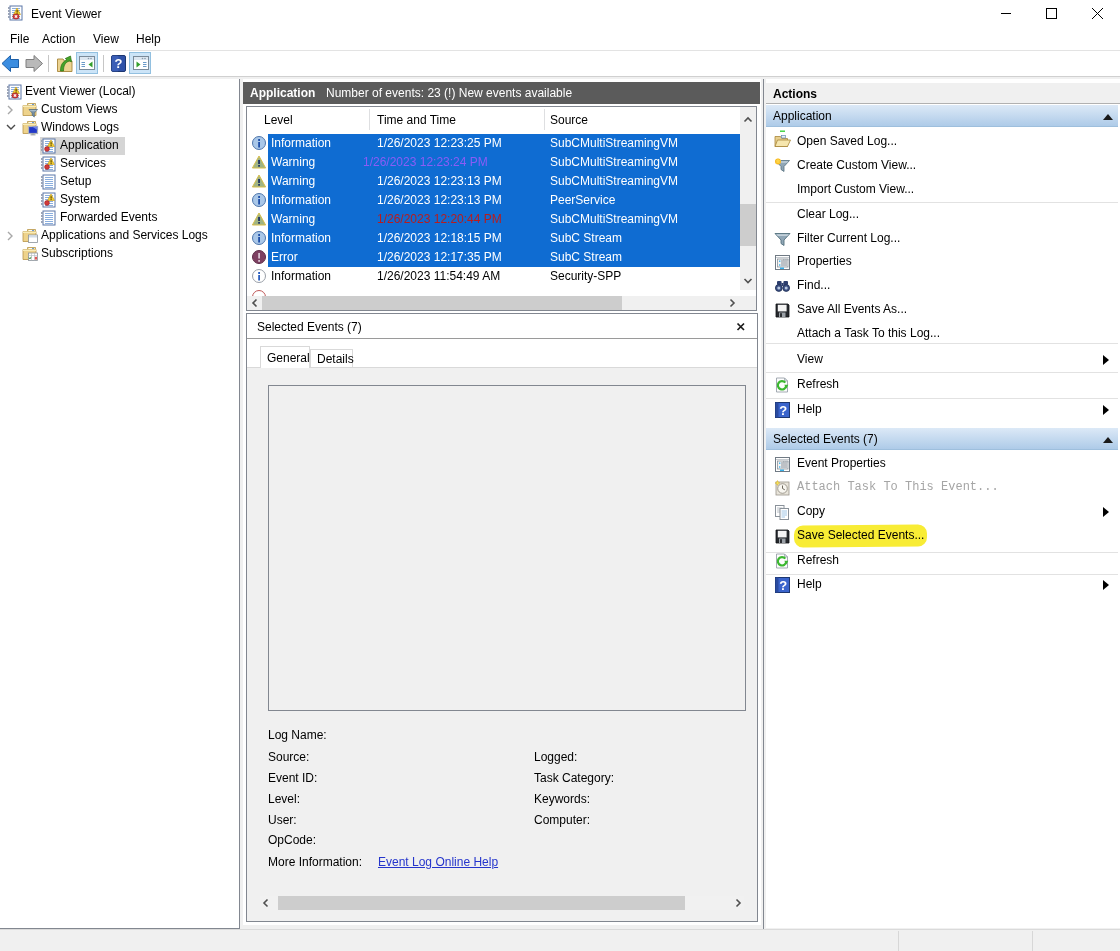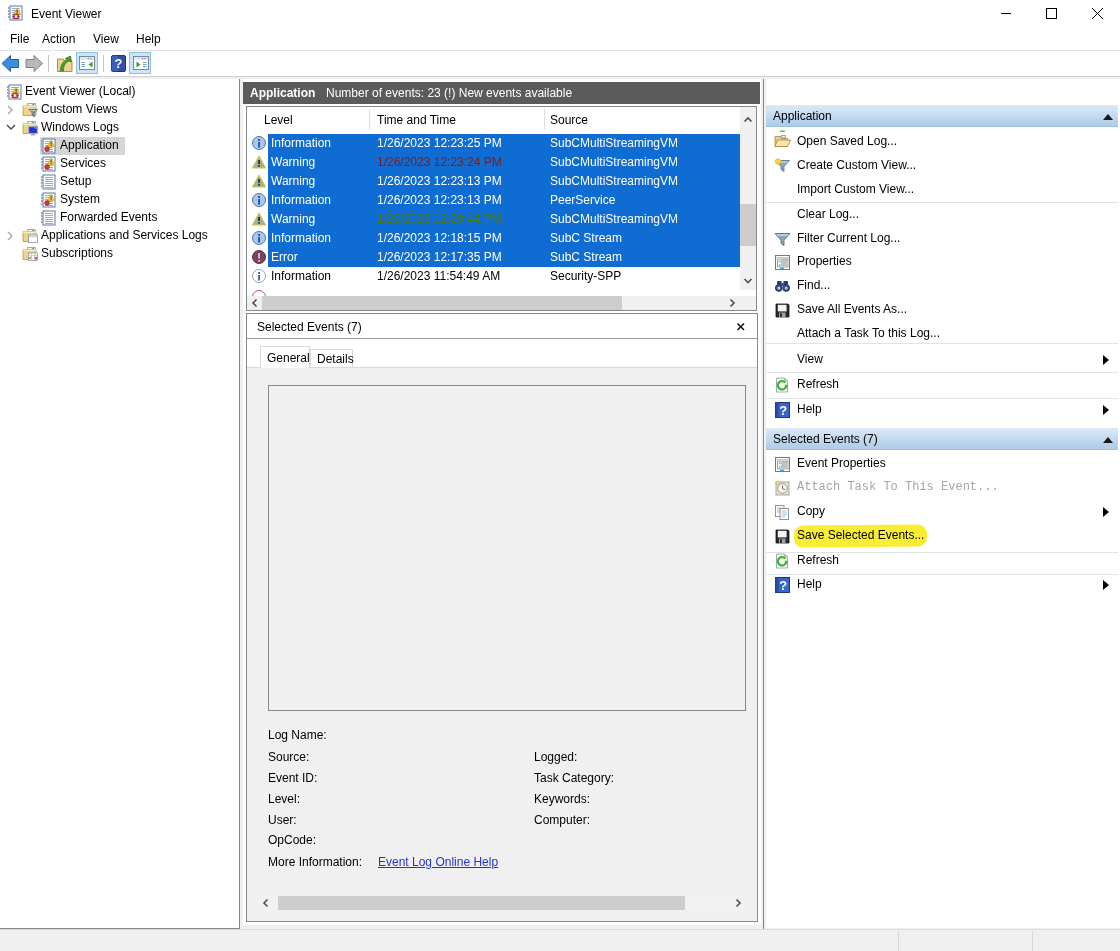--- a/index.html
+++ b/index.html
@@ -318,30 +318,30 @@
     <div style="position:absolute;left:303px;top:6px;">Source</div>
     <div style="position:absolute;left:122px;top:2px;width:1px;height:21px;background:#dedfe1;"></div>
     <div style="position:absolute;left:297px;top:2px;width:1px;height:21px;background:#dedfe1;"></div>
 
     <div class="rowsel" style="top:27px;height:133px;"></div>
 
     <div class="rtext" style="left:24px;top:29px;color:#fff;">Information</div>
       <div class="rtext" style="left:130px;top:29px;color:#fff;">1/26/2023 12:23:25 PM</div>
       <div class="rtext" style="left:303px;top:29px;color:#fff;">SubCMultiStreamingVM</div>
     <div class="rtext" style="left:24px;top:48px;color:#fff;">Warning</div>
-      <div class="rtext" style="left:130px;top:48px;color:#7f1d1d;">1/26/2023 12:23:24 PM</div>
+      <div class="rtext" style="left:116px;top:48px;color:#8b5cf6;">1/26/2023 12:23:24 PM</div>
       <div class="rtext" style="left:303px;top:48px;color:#fff;">SubCMultiStreamingVM</div>
     <div class="rtext" style="left:24px;top:67px;color:#fff;">Warning</div>
       <div class="rtext" style="left:130px;top:67px;color:#fff;">1/26/2023 12:23:13 PM</div>
       <div class="rtext" style="left:303px;top:67px;color:#fff;">SubCMultiStreamingVM</div>
     <div class="rtext" style="left:24px;top:86px;color:#fff;">Information</div>
       <div class="rtext" style="left:130px;top:86px;color:#fff;">1/26/2023 12:23:13 PM</div>
       <div class="rtext" style="left:303px;top:86px;color:#fff;">PeerService</div>
     <div class="rtext" style="left:24px;top:105px;color:#fff;">Warning</div>
-      <div class="rtext" style="left:130px;top:105px;color:#4d7c0f;">1/26/2023 12:20:44 PM</div>
+      <div class="rtext" style="left:130px;top:105px;color:#b91c1c;">1/26/2023 12:20:44 PM</div>
       <div class="rtext" style="left:303px;top:105px;color:#fff;">SubCMultiStreamingVM</div>
     <div class="rtext" style="left:24px;top:124px;color:#fff;">Information</div>
       <div class="rtext" style="left:130px;top:124px;color:#fff;">1/26/2023 12:18:15 PM</div>
       <div class="rtext" style="left:303px;top:124px;color:#fff;">SubC Stream</div>
     <div class="rtext" style="left:24px;top:143px;color:#fff;">Error</div>
       <div class="rtext" style="left:130px;top:143px;color:#fff;">1/26/2023 12:17:35 PM</div>
       <div class="rtext" style="left:303px;top:143px;color:#fff;">SubC Stream</div>
     <div class="rtext" style="left:24px;top:162px;">Information</div>
       <div class="rtext" style="left:130px;top:162px;">1/26/2023 11:54:49 AM</div>
       <div class="rtext" style="left:303px;top:162px;">Security-SPP</div>
@@ -436,20 +436,23 @@
 
     <svg style="position:absolute;left:13px;top:582px;" width="484" height="14" viewBox="0 0 484 14">
       <rect x="0" y="0" width="484" height="14" fill="#f1f1f1"></rect>
       <rect x="18" y="0" width="407" height="14" fill="#cdcdcd"></rect>
       <path d="M7.5 3.5 L4 7 L7.5 10.5" fill="none" stroke="#505050" stroke-width="1.6"></path>
       <path d="M476.5 3.5 L480 7 L476.5 10.5" fill="none" stroke="#505050" stroke-width="1.6"></path>
     </svg>
   </div>
   <div class="abs" id="actdivider"></div>
   <div class="abs" id="actions"></div>
+  <div class="abs" id="acthdr">
+      <b style="position:absolute;left:7px;top:4px;">Actions</b>
+    </div>
   <div class="sechdr" style="top:105px;">
       <span style="position:absolute;left:7px;top:4px;">Application</span>
       <div style="position:absolute;left:337px;top:9px;width:0;height:0;border-bottom:6px solid #1a1a1a;border-left:5px solid transparent;border-right:5px solid transparent;"></div>
     </div>
   <div class="aitem" style="top:134px;">Open Saved Log...</div>
   <div class="aitem" style="top:158px;">Create Custom View...</div>
   <div class="aitem" style="top:182px;">Import Custom View...</div>
   <div class="asep" style="top:202px;"></div>
   <div class="aitem" style="top:207px;">Clear Log...</div>
   <div class="aitem" style="top:231px;">Filter Current Log...</div>

